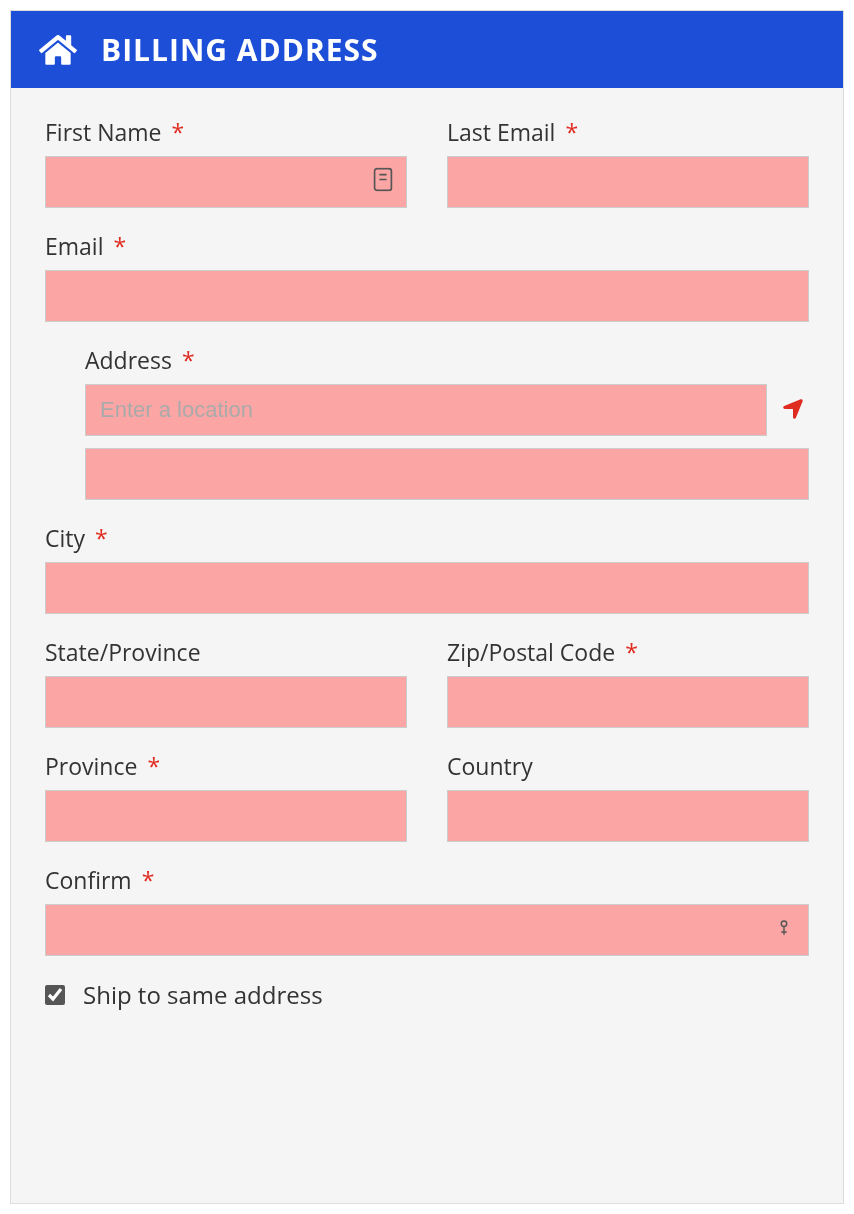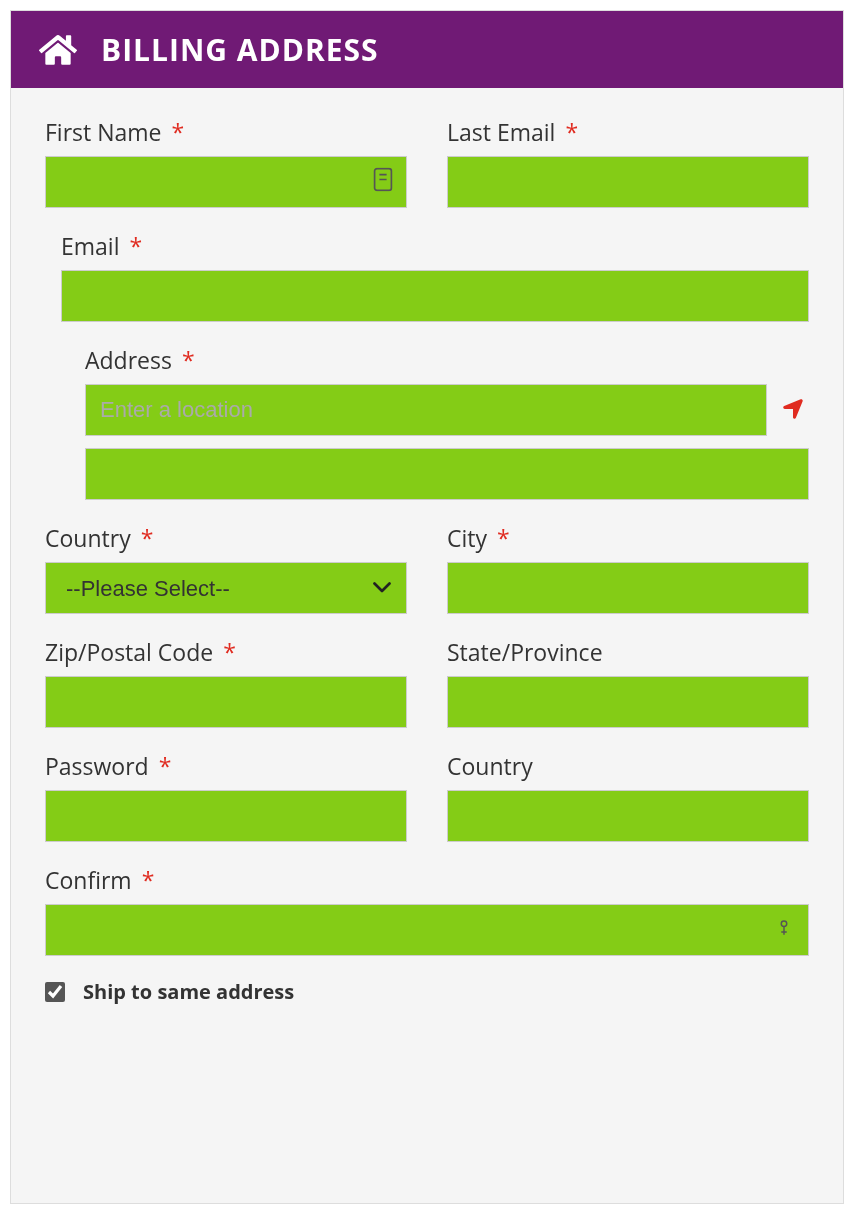--- a/index.html
+++ b/index.html
@@ -11,21 +11,21 @@
   padding: 10px;
 }
 .panel {
   border: 1px solid #ddd;
   background: #f5f5f5;
   width: 100%;
   height: 100%;
   overflow: hidden;
 }
 .panel-header {
-  background: #701a75;
+  background: #1d4ed8;
   color: #fff;
   display: flex;
   align-items: center;
   padding: 18px 28px;
   gap: 24px;
 }
 .panel-header .icon {
   display: inline-flex;
 }
 .panel-title {
@@ -39,32 +39,32 @@
 .row {
   display: flex;
   gap: 40px;
   margin-bottom: 22px;
 }
 .field {
   flex: 1;
   display: flex;
   flex-direction: column;
 }
-.field.full { flex-basis: 100%; margin-left: 16px; }
+.field.full { flex-basis: 100%; }
 .label {
   font-size: 23px;
   color: #333;
   margin-bottom: 8px;
 }
 .req { color: #e02b20; margin-left: 4px; font-size: 23px; }
 .input, .select {
   width: 100%;
   height: 52px;
   border: 1px solid #ccc;
-  background: #84cc16;
+  background: #fca5a5;
   font-size: 22px;
   padding: 0 14px;
   color: #333;
   outline: none;
 }
 .input::placeholder { color: #aaa; }
 .select {
   appearance: none;
   padding-right: 40px;
   background-image: none;
@@ -110,21 +110,21 @@
   display: flex;
   align-items: center;
   gap: 18px;
   margin-top: 8px;
 }
 .checkbox-row input[type="checkbox"] {
   width: 20px;
   height: 20px;
   accent-color: #555;
 }
-.checkbox-label { font-size: 20px; color: #333; font-weight: bold; }
+.checkbox-label { font-size: 24px; color: #333; }
 .addr-block { margin-bottom: 22px; padding-left: 40px; }
 </style>
 </head>
 <body>
 
 <div class="panel">
 
   <div class="panel-header">
     <span class="icon">
       <svg width="38" height="34" viewBox="0 0 576 512" fill="#fff">
@@ -186,63 +186,47 @@
               </svg>
           </span>
         </button>
       </div>
       <input class="input" type="text" value="" style="">
     </div>
 
     <div class="row">
       <div class="field">
         <div class="label">
-          <span>Country</span>
-          <span class="req">*</span>
-        </div>
-        <div class="select-wrap">
-          <select class="select">
-            <option>--Please Select--</option>
-          </select>
-          <span class="chev">
-            <svg width="18" height="12" viewBox="0 0 12 8" fill="none" stroke="#222" stroke-width="1.8" stroke-linecap="round" stroke-linejoin="round">
-                <polyline points="1,1 6,6 11,1"></polyline>
-              </svg>
-          </span>
-        </div>
-      </div>
-      <div class="field">
-        <div class="label">
           <span>City</span>
           <span class="req">*</span>
         </div>
         <input class="input" type="text" value="" style="">
       </div>
     </div>
 
     <div class="row">
       <div class="field">
         <div class="label">
+          <span>State/Province</span>
+        </div>
+        <input class="input" type="text" value="" style="">
+      </div>
+      <div class="field">
+        <div class="label">
           <span>Zip/Postal Code</span>
           <span class="req">*</span>
         </div>
         <input class="input" type="text" value="" style="">
       </div>
-      <div class="field">
-        <div class="label">
-          <span>State/Province</span>
-        </div>
-        <input class="input" type="text" value="" style="">
-      </div>
-    </div>
-
-    <div class="row">
-      <div class="field">
-        <div class="label">
-          <span>Password</span>
+    </div>
+
+    <div class="row">
+      <div class="field">
+        <div class="label">
+          <span>Province</span>
           <span class="req">*</span>
         </div>
         <input class="input" type="tel" value="" style="">
       </div>
       <div class="field">
         <div class="label">
           <span>Country</span>
         </div>
         <input class="input" type="text" value="" style="">
       </div>

